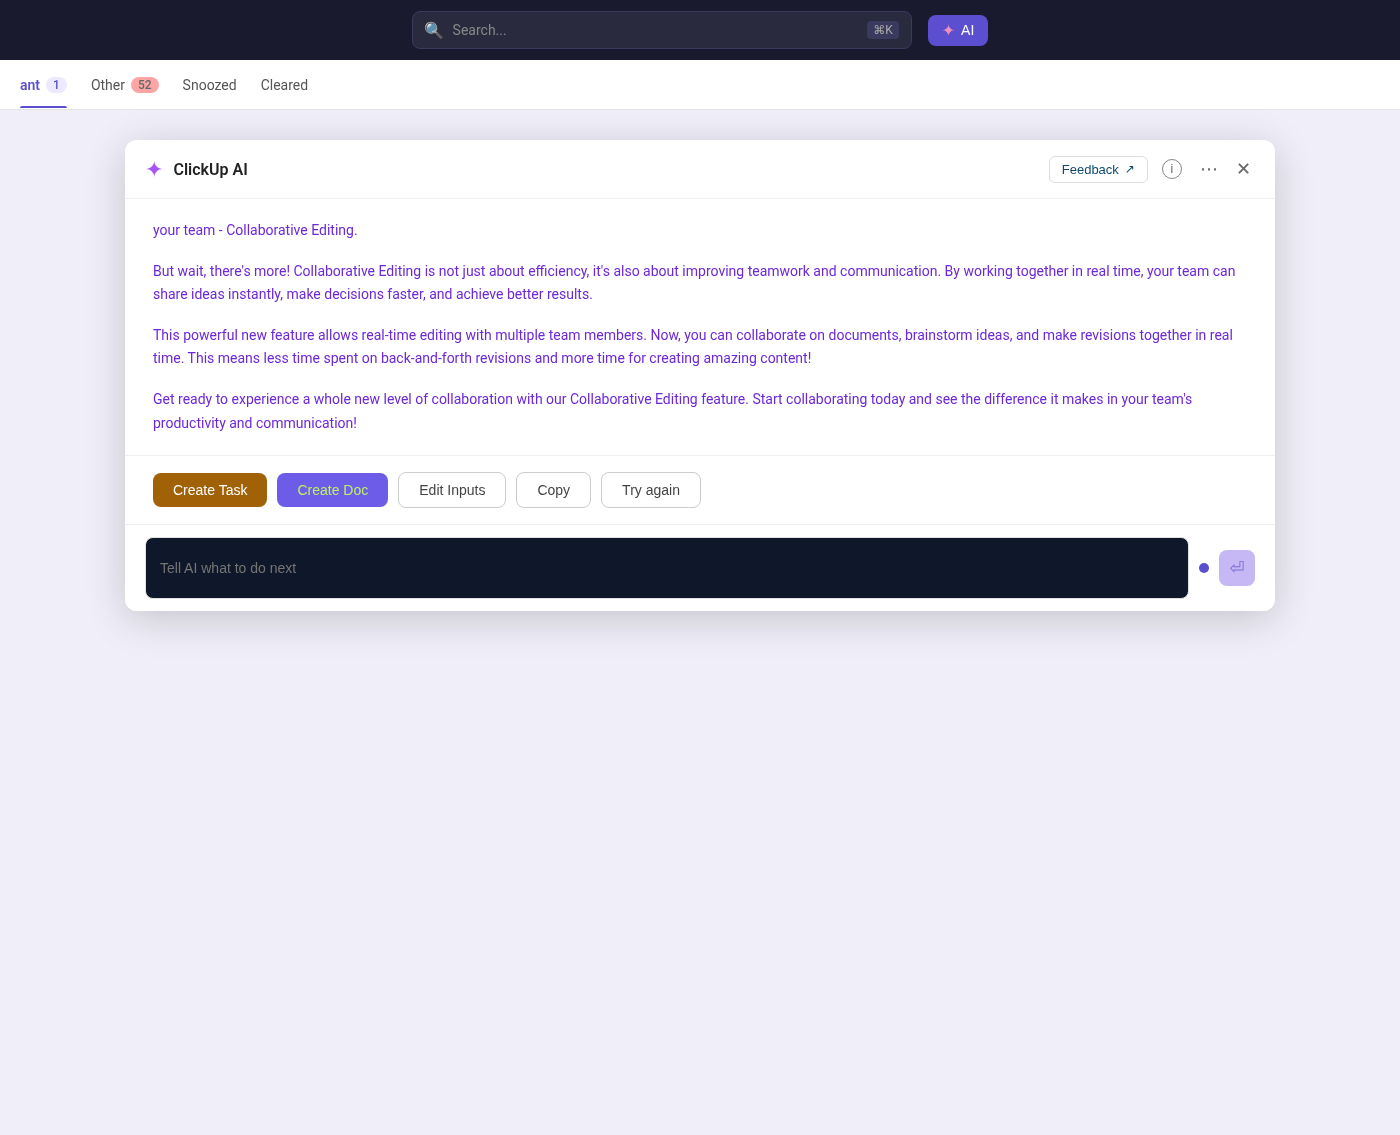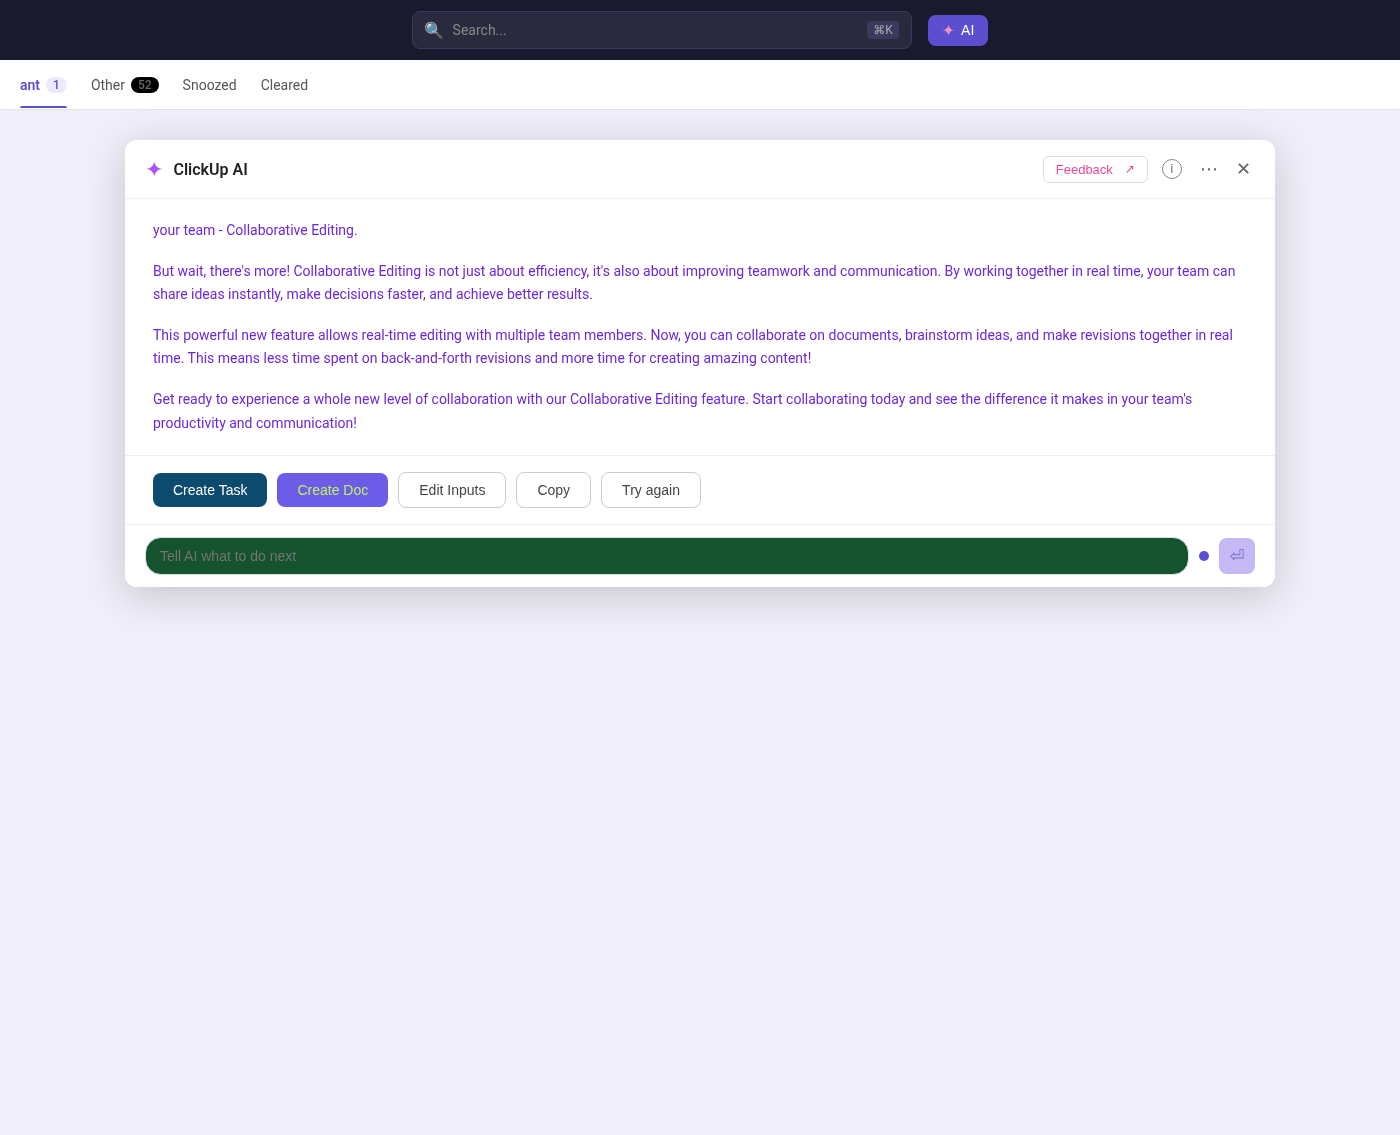--- a/index.html
+++ b/index.html
@@ -103,21 +103,21 @@
       position: absolute;
       bottom: -1px;
       left: 0;
       right: 0;
       height: 2px;
       background: #5b4fcf;
       border-radius: 2px 2px 0 0;
     }
 
     .tab-badge {
-      background: #000000;
+      background: #fca5a5;
       border-radius: 10px;
       padding: 1px 7px;
       font-size: 12px;
       color: #666;
       font-weight: 500;
     }
 
     .tab-item.active .tab-badge {
       background: #ede9ff;
       color: #5b4fcf;
@@ -174,27 +174,27 @@
     .panel-actions {
       display: flex;
       align-items: center;
       gap: 10px;
     }
 
     .feedback-btn {
       border: 1px solid #ddd;
       border-radius: 6px;
       background: #fff;
-      color: #ec4899;
+      color: #0c4a6e;
       font-size: 13px;
       padding: 5px 12px;
       cursor: pointer;
       display: flex;
       align-items: center;
-      gap: 12px;
+      gap: 6px;
     }
 
     .icon-btn {
       background: none;
       border: none;
       color: #666;
       font-size: 18px;
       cursor: pointer;
       padding: 4px;
       border-radius: 4px;
@@ -224,21 +224,21 @@
     
     .panel-actions-row {
       padding: 16px 28px;
       display: flex;
       align-items: center;
       gap: 10px;
       border-top: 1px solid #f0f0f0;
     }
 
     .btn-primary {
-      background: #0c4a6e;
+      background: #a16207;
       color: white;
       border: none;
       border-radius: 8px;
       padding: 9px 20px;
       font-size: 14px;
       font-weight: 500;
       cursor: pointer;
     }
 
     .btn-secondary-purple {
@@ -269,26 +269,26 @@
       background: #fff;
       border-top: 1px solid #eee;
       display: flex;
       align-items: center;
       gap: 10px;
     }
 
     .panel-input {
       flex: 1;
       border: 1px solid #e0e0e0;
-      border-radius: 16px;
-      padding: 10px 14px;
+      border-radius: 8px;
+      padding: 22px 14px;
       font-size: 14px;
       color: #aaa;
       outline: none;
-      background: #14532d;
+      background: #0f172a;
     }
 
     .input-dot {
       width: 10px;
       height: 10px;
       border-radius: 50%;
       background: #5b4fcf;
     }
 
     .send-btn {

